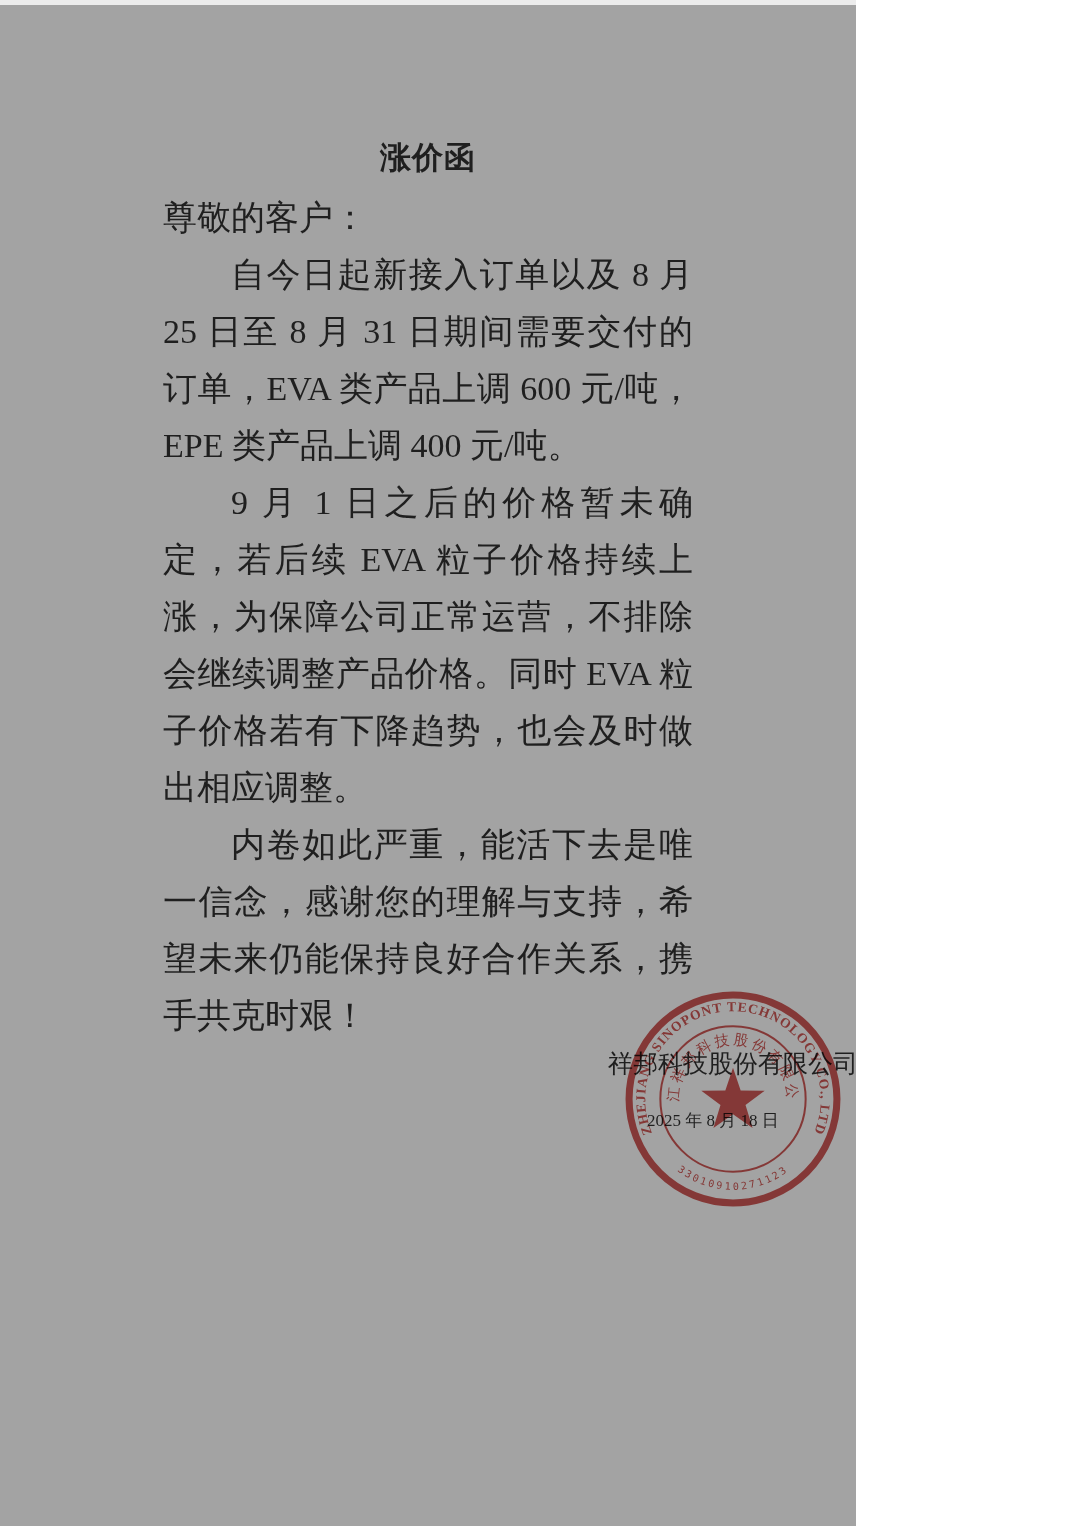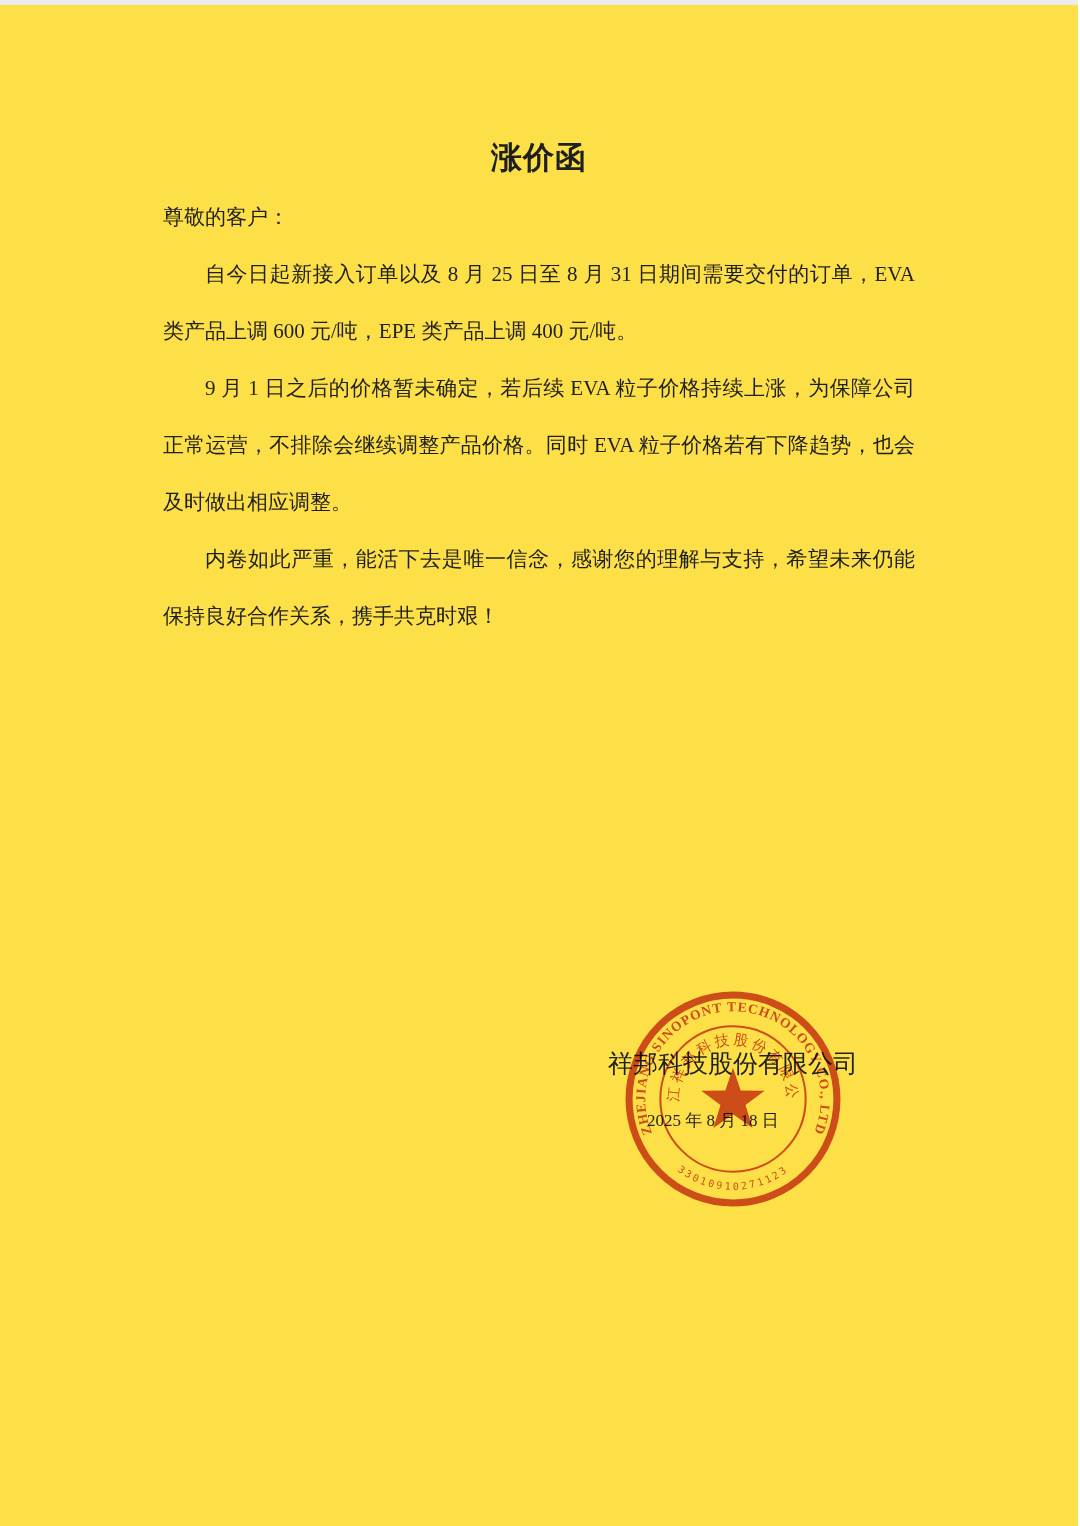--- a/index.html
+++ b/index.html
@@ -3,23 +3,23 @@
 <meta charset="utf-8">
 <style>
   html, body { margin: 0; padding: 0; }
   body {
     width: 1080px;
     font-family: "Liberation Serif", "DejaVu Serif", serif;
     background: #ffffff;
   }
   .page {
     position: relative;
-    width: 1078px;
+    width: 856px;
     height: 1526px;
-    background: #fde047;
+    background: #a3a3a3;
     overflow: hidden;
     color: #1f1f1f;
   }
   .top-strip {
     position: absolute;
     left: 0; top: 0;
     width: 100%; height: 5px;
     background: #ececec;
   }
   .doc {
@@ -29,21 +29,21 @@
     margin: 0;
     padding-top: 141px;
     font-size: 31px;
     line-height: 34px;
     font-weight: 700;
     text-align: center;
     letter-spacing: 1px;
   }
   .body-text {
     margin-top: 14px;
-    font-size: 21px;
+    font-size: 34px;
     line-height: 57px;
     text-align: justify;
     text-align-last: left;
   }
   .body-text p { margin: 0; }
   .salutation { text-indent: 0; }
   .greeting { text-indent: 2em; }
   .para { text-indent: 2em; }
   .sig-company {
     position: absolute;

